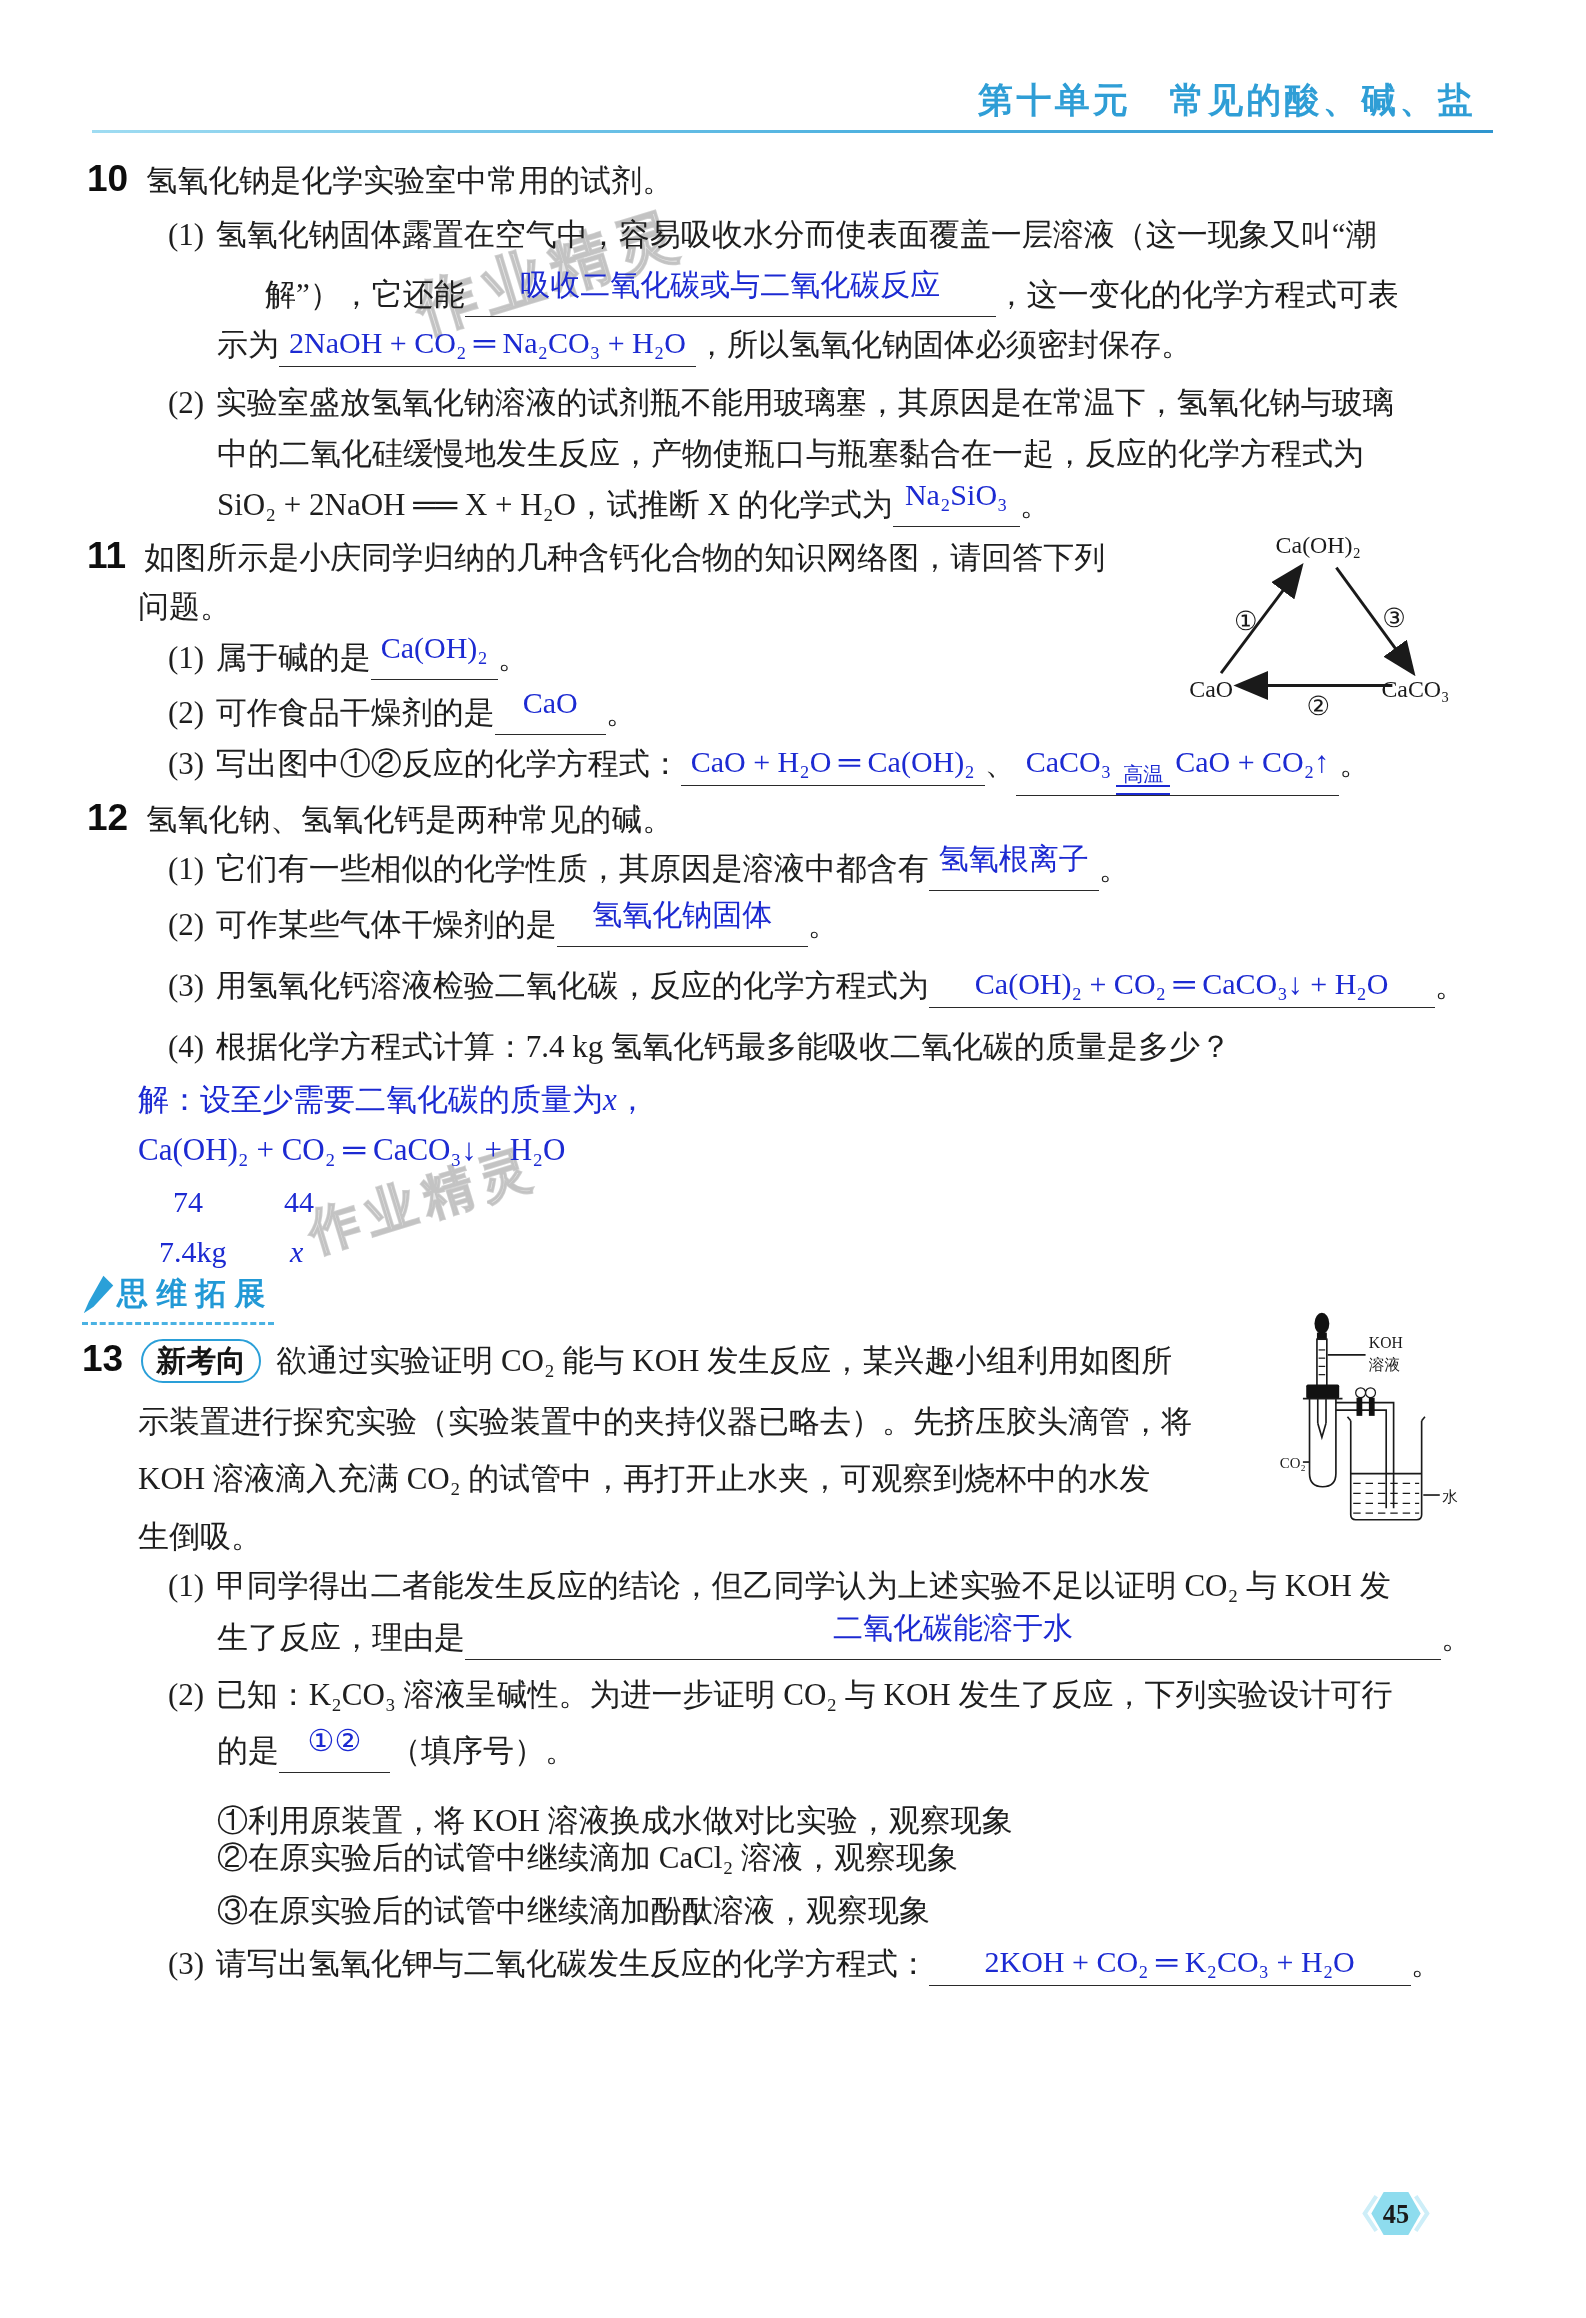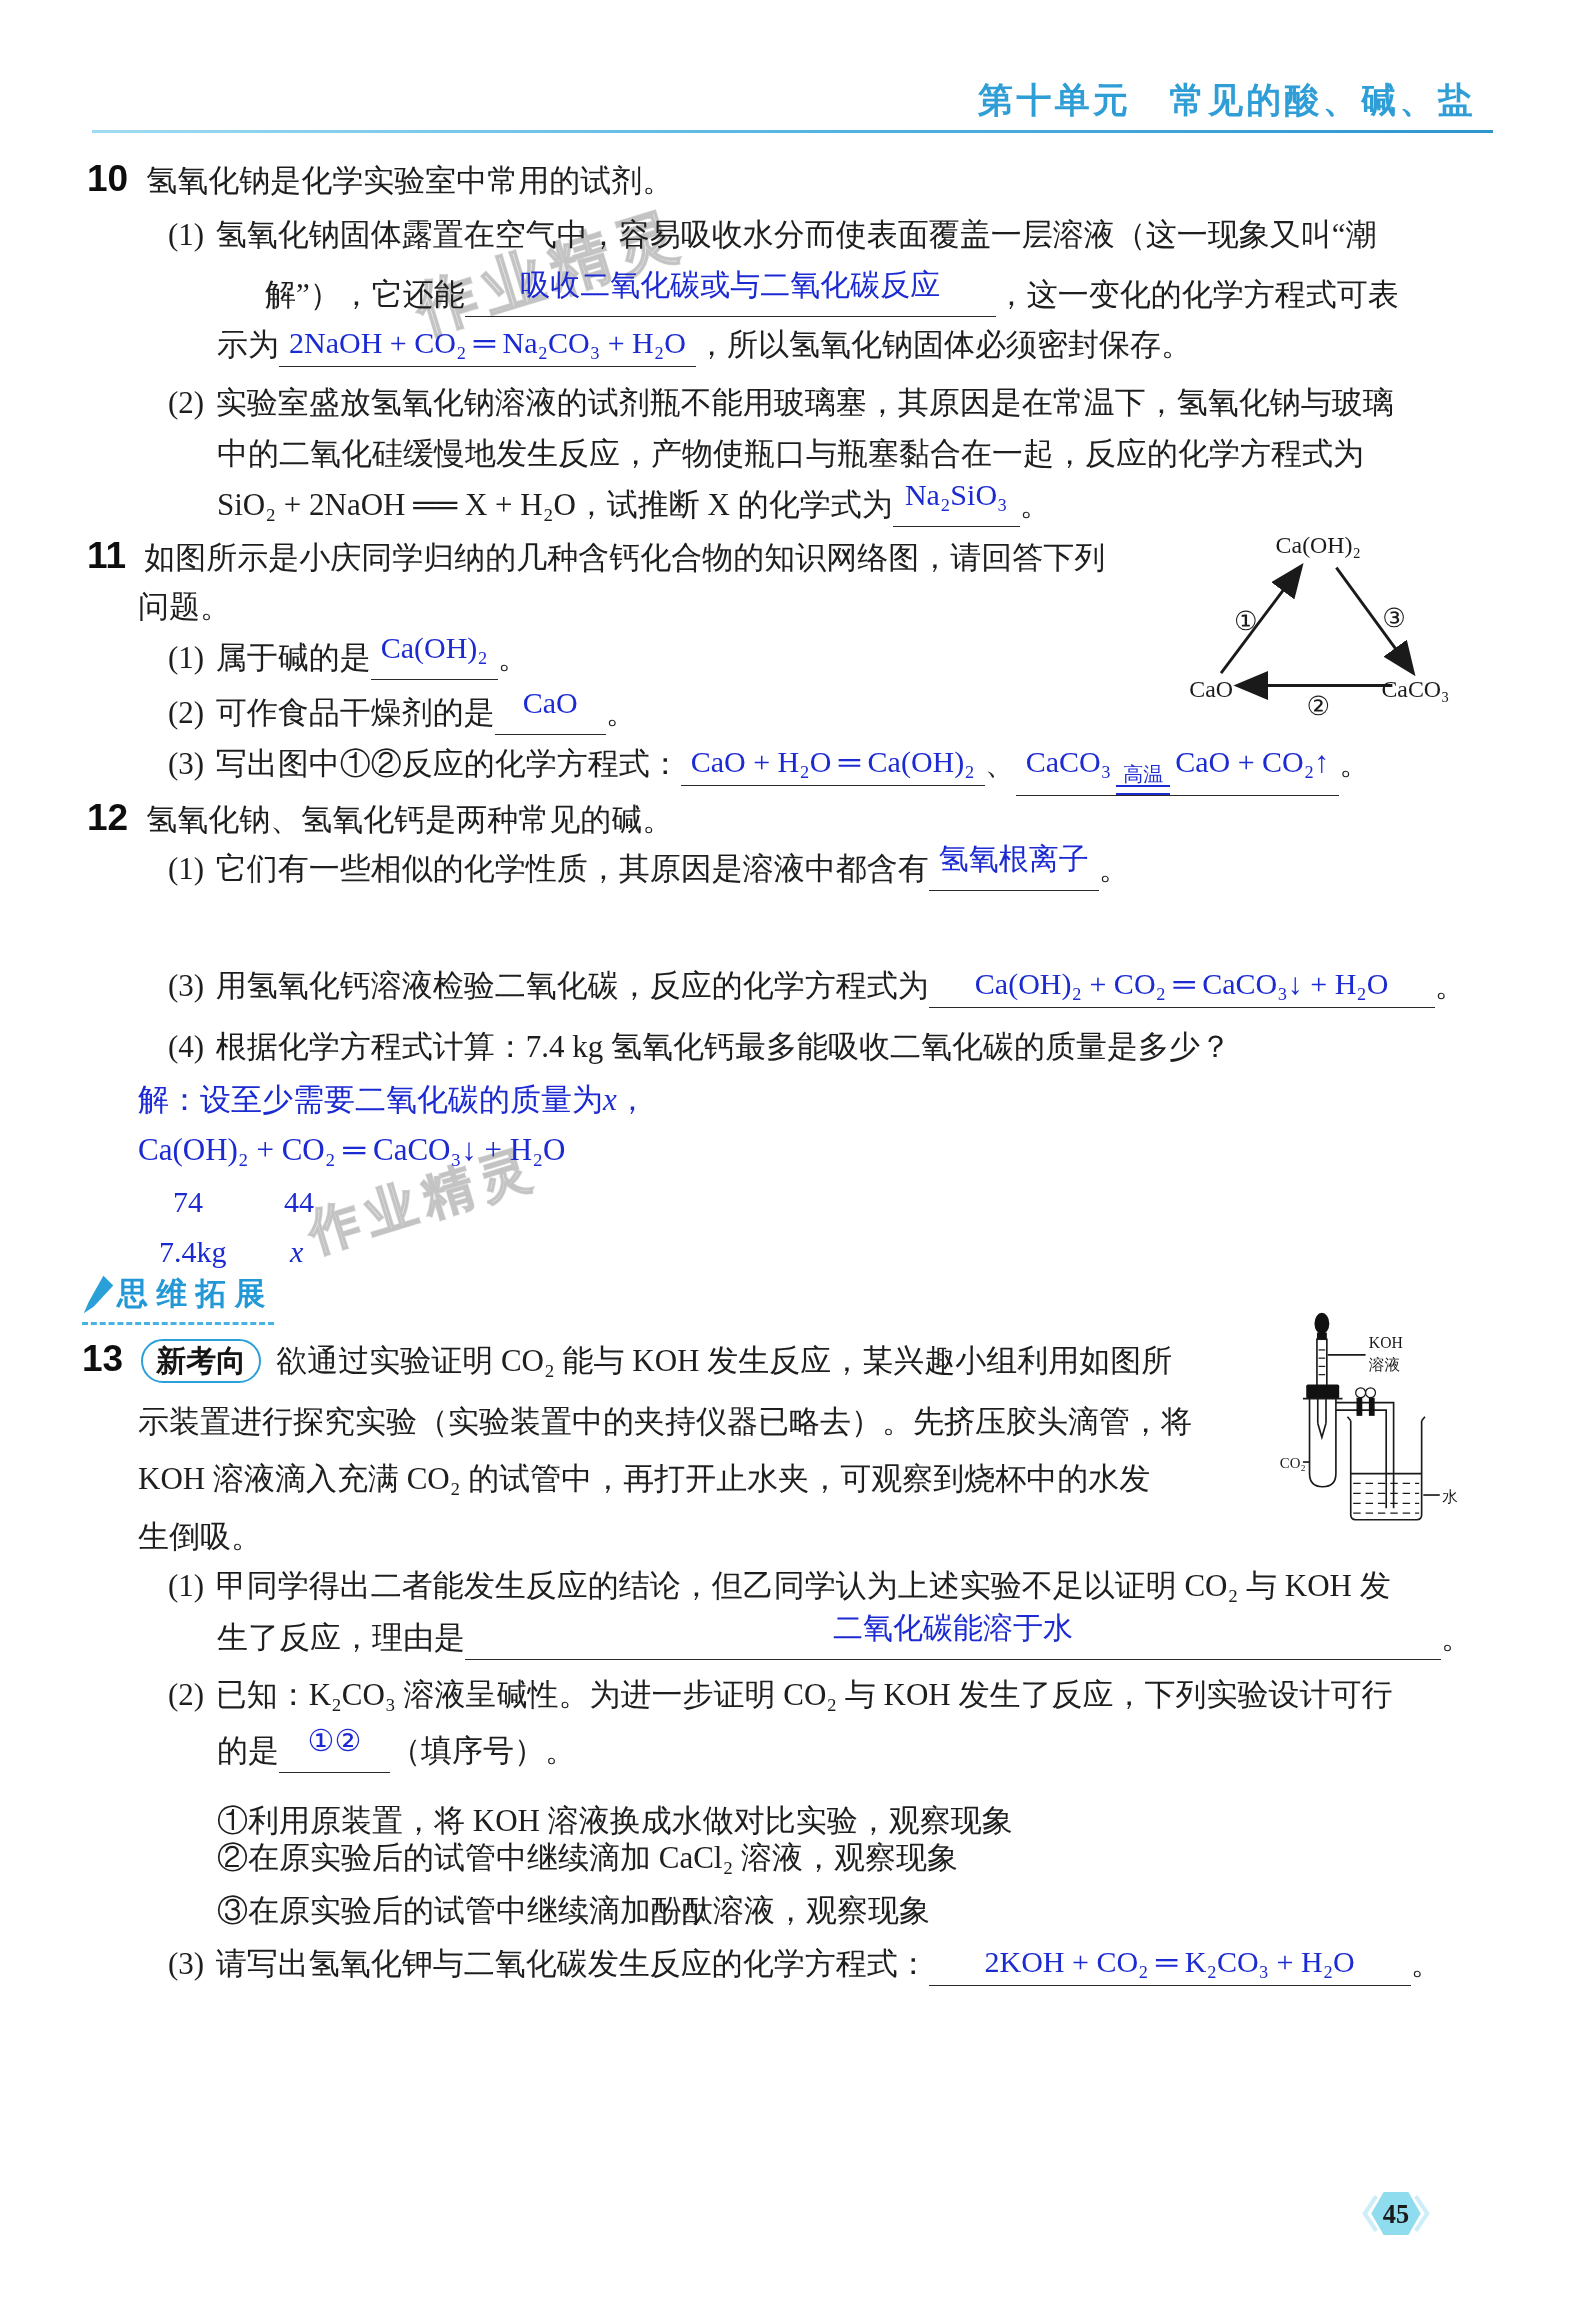--- a/index.html
+++ b/index.html
@@ -105,20 +105,23 @@
     <text x="272" y="126" text-anchor="middle" font-size="32">③</text>
     <text x="180" y="233" text-anchor="middle" font-size="32">②</text>
   </svg>
 
   <div class="ln" style="left:87px;top:796px;">
     <span class="qnum">12</span><span>氢氧化钠、氢氧化钙是两种常见的碱。</span>
   </div>
   <div class="ln" style="left:168px;top:847px;">
     <span class="plbl">(1)</span><span>它们有一些相似的化学性质，其原因是溶液中都含有</span><span class="fill" style="min-width:124px;"><span class="ans raise">氢氧根离子</span></span><span>。</span>
   </div>
+  <div class="ln" style="left:168px;top:903px;">
+    <span class="plbl">(2)</span><span>可作某些气体干燥剂的是</span><span class="fill" style="min-width:231px;"><span class="ans raise">氢氧化钠固体</span></span><span>。</span>
+  </div>
   <div class="ln" style="left:168px;top:964px;">
     <span class="plbl">(3)</span><span>用氢氧化钙溶液检验二氧化碳，反应的化学方程式为</span><span class="fill" style="min-width:486px;"><span class="ans flat">Ca(OH)₂ + CO₂ ═ CaCO₃↓ + H₂O</span></span><span>。</span>
   </div>
   <div class="ln" style="left:168px;top:1025px;">
     <span class="plbl">(4)</span><span>根据化学方程式计算：7.4 kg 氢氧化钙最多能吸收二氧化碳的质量是多少？</span>
   </div>
   <div class="ln sol" style="left:138px;top:1078px;">
     <span>解：设至少需要二氧化碳的质量为</span><span class="it">x</span><span>，</span>
   </div>
   <div class="ln sol" style="left:138px;top:1128px;">

